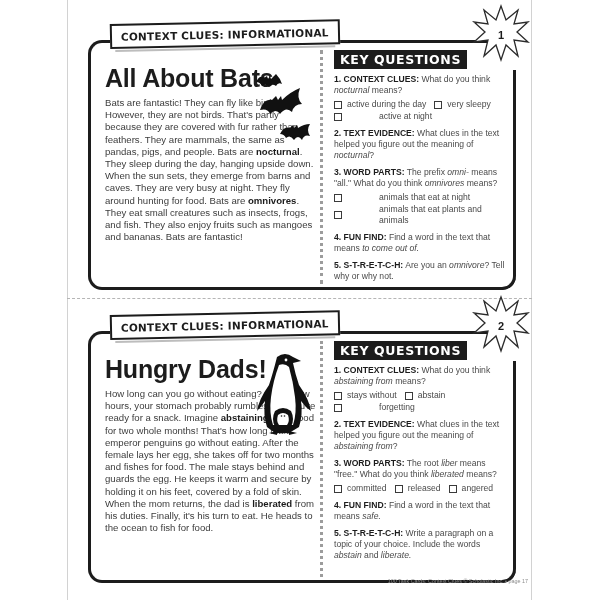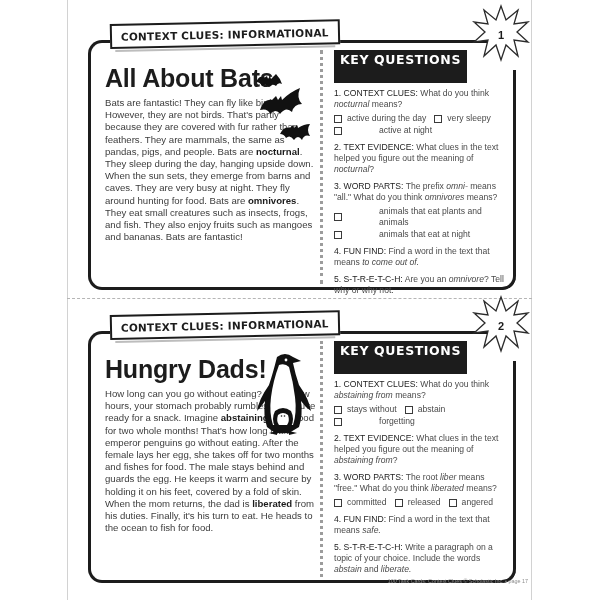--- a/index.html
+++ b/index.html
@@ -67,25 +67,25 @@
       font-family: "Liberation Sans", sans-serif; font-weight: bold;
       font-size: 25px; color: #1c1c1c; margin-bottom: 4px; letter-spacing: -0.2px;
     }
     .passage { font-size: 9.6px; line-height: 12.2px; color: #3c3c3c; }
     .passage b { color: #1c1c1c; }
 
     .right-col { position: absolute; left: 246px; top: 28px; width: 172px; }
     .kq {
       display: inline-block; background: #1c1c1c; color: #ffffff;
       font-family: "DejaVu Sans", sans-serif; font-weight: bold;
-      font-size: 12.5px; letter-spacing: 0.6px; padding: 2px 6px 16px 6px;
+      font-size: 12.5px; letter-spacing: 0.6px; padding: 2px 6px 2px 6px;
       margin-bottom: 5px;
     }
     .q { font-size: 8.6px; line-height: 11px; color: #4a4a4a; margin-bottom: 6px; }
-    .q .label { font-weight: normal; color: #1c1c1c; margin-top: 21px; }
+    .q .label { font-weight: bold; color: #1c1c1c; margin-top: 21px; }
     .q i { font-style: italic; }
     .opts { margin-top: 3px; display: flex; flex-wrap: wrap; column-gap: 8px; row-gap: 1px; }
     .opt { display: flex; align-items: center; font-size: 8.6px; line-height: 11px; color: #4a4a4a; }
     .opt.block { width: 100%; gap: 32px; }
     .cb {
       display: inline-block; width: 8px; height: 8px; border: 1px solid #3a3a3a;
       margin-right: 5px; background: #fff; flex-shrink: 0;
     }
 
     .art { position: absolute; }
@@ -156,25 +156,25 @@
 
     <div class="q">
       <span class="label">2. TEXT EVIDENCE:</span><span> What clues in the text helped you figure out the meaning of </span><i>nocturnal</i><span>?</span>
     </div>
 
     <div class="q">
       <span class="label">3. WORD PARTS:</span><span> The prefix </span><i>omni-</i><span> means "all." What do you think </span><i>omnivores</i><span> means?</span>
       <div class="opts">
         <label class="opt block">
             <span class="cb"></span>
+            <span>animals that eat at night</span>
+          </label>
+        <label class="opt block">
+            <span class="cb"></span>
             <span>animals that eat plants and animals</span>
-          </label>
-        <label class="opt block">
-            <span class="cb"></span>
-            <span>animals that eat at night</span>
           </label>
       </div>
     </div>
 
     <div class="q">
       <span class="label">4. FUN FIND:</span><span> Find a word in the text that means </span><i>to come out of.</i>
     </div>
 
     <div class="q">
       <span class="label">5. S-T-R-E-T-C-H:</span><span> Are you an </span><i>omnivore</i><span>? Tell why or why not.</span>

